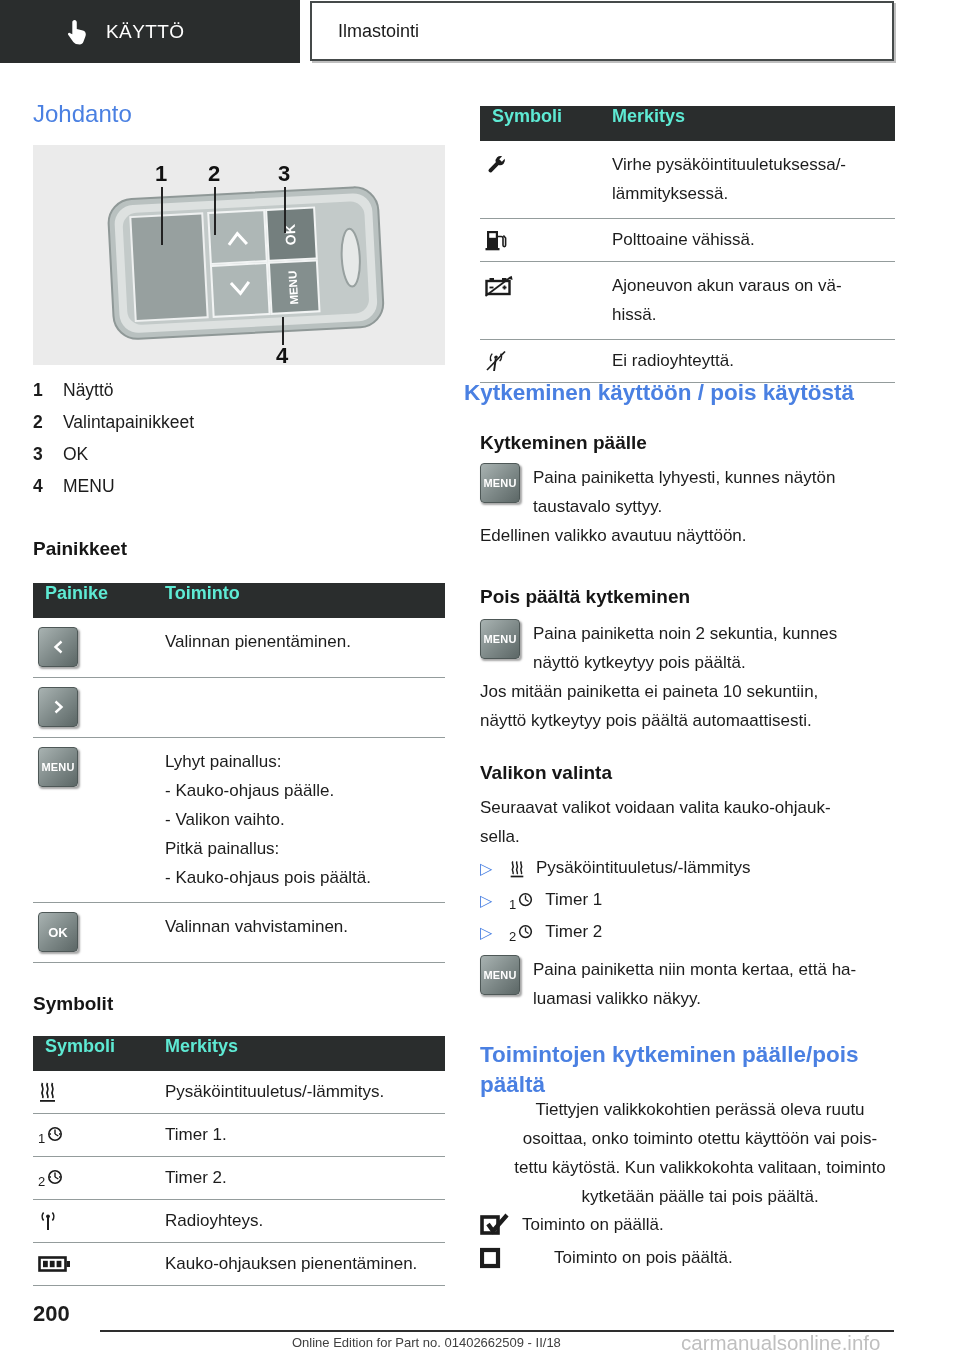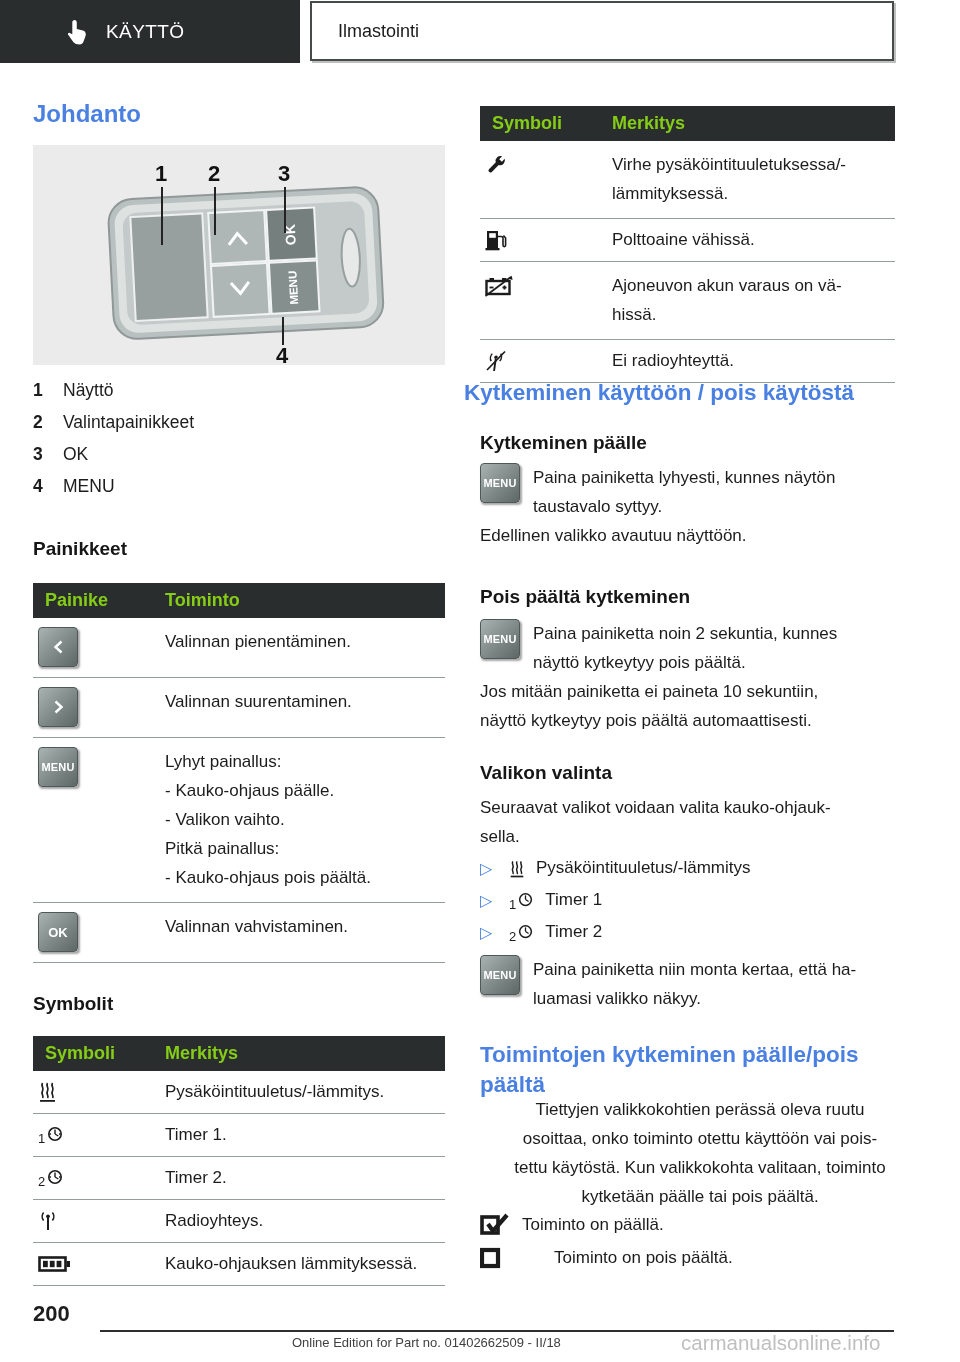--- a/index.html
+++ b/index.html
@@ -7,28 +7,28 @@
         font-family:"Liberation Sans",sans-serif;color:#1c1c1c;}
   
   .tab{position:absolute;left:0;top:0;width:300px;height:63px;background:#2a2d2d;color:#fff;
        display:flex;align-items:center;gap:17px;padding-left:66px;box-sizing:border-box;}
   .tab-label{font-size:19px;font-weight:normal;letter-spacing:.4px;}
   .titlebox{position:absolute;left:310px;top:1px;width:584px;height:60px;border:2px solid #454a4a;
             box-shadow:2px 2px 0 rgba(0,0,0,.25);display:flex;align-items:center;
             padding-left:26px;box-sizing:border-box;font-size:18px;color:#1a1a1a;background:#fff;}
   
   .abs{position:absolute;}
-  .h1{font-size:24px;font-weight:bold;color:#4a80e2;}
+  .h1{font-size:24px;font-weight:normal;color:#4a80e2;}
   .h2{font-size:22.5px;font-weight:bold;color:#4a80e2;line-height:30px;width:440px;}
   .h3{font-size:19px;font-weight:bold;color:#161616;}
   .body-text{font-size:17px;line-height:29px;}
   .preline{white-space:pre-line;}
   
   .dtable{box-sizing:border-box;}
-  .thead{display:flex;align-items:center;background:#2a2d2d;color:#84cc16;font-weight:bold;
+  .thead{display:flex;background:#2a2d2d;color:#5eead4;font-weight:bold;
          font-size:18px;height:35px;}
   .thead .c1{width:132px;padding-left:12px;box-sizing:border-box;flex-shrink:0;}
   .trow{display:flex;border-bottom:1.6px solid #949c9c;padding:9px 0 10px 0;}
   .trow .c1{width:132px;padding-left:5px;box-sizing:border-box;flex-shrink:0;}
   .trow .c2{flex:1;font-size:17px;line-height:29px;}
   .trow.center{align-items:flex-start;}
   .sym-row{padding:6px 0 7px 0;align-items:center;min-height:26px;}
   
   .keybtn{width:40px;height:40px;border-radius:4px;border:1px solid #4e5857;box-sizing:border-box;
           background:linear-gradient(135deg,#a9b3b2 0%,#7d8887 55%,#5c6766 100%);
@@ -141,21 +141,20 @@
       <div class="c2">Valinnan pienentäminen.</div>
     </div>
     <div class="trow center">
       <div class="c1">
           <span class="keybtn">
         <svg width="15" height="16" viewBox="0 0 15 16">
               <polyline points="4.5,2.5 10.5,8 4.5,13.5" fill="none" stroke="#fff" stroke-width="2.4"></polyline>
             </svg>
       </span>
         </div>
-      <div class="c2">Valinnan suurentaminen.</div>
     </div>
     <div class="trow">
       <div class="c1">
           <span class="keybtn menu">MENU</span>
         </div>
       <div class="c2 preline">Lyhyt painallus:
 - Kauko-ohjaus päälle.
 - Valikon vaihto.
 Pitkä painallus:
 - Kauko-ohjaus pois päältä.</div>
@@ -228,21 +227,21 @@
     <div class="trow sym-row">
       <div class="c1 symcell">
         <svg width="33" height="18" viewBox="0 0 33 18">
           <rect x="1.5" y="2.5" width="26" height="13" fill="none" stroke="#1c1c1c" stroke-width="2.6"></rect>
           <rect x="28.5" y="6" width="3.5" height="6" fill="#1c1c1c"></rect>
           <rect x="5" y="5.8" width="4.8" height="6.4" fill="#1c1c1c"></rect>
           <rect x="11.8" y="5.8" width="4.8" height="6.4" fill="#1c1c1c"></rect>
           <rect x="18.6" y="5.8" width="4.8" height="6.4" fill="#1c1c1c"></rect>
         </svg>
       </div>
-      <div class="c2">Kauko-ohjauksen lämmityksessä.</div>
+      <div class="c2">Kauko-ohjauksen pienentäminen.</div>
     </div>
   </div>
 
   <div class="abs dtable" style="left:480px;top:106px;width:415px;">
     <div class="thead">
       <span class="c1">Symboli</span>
       <span class="c2">Merkitys</span>
     </div>
     <div class="trow">
       <div class="c1" style="padding-top:4px;">

